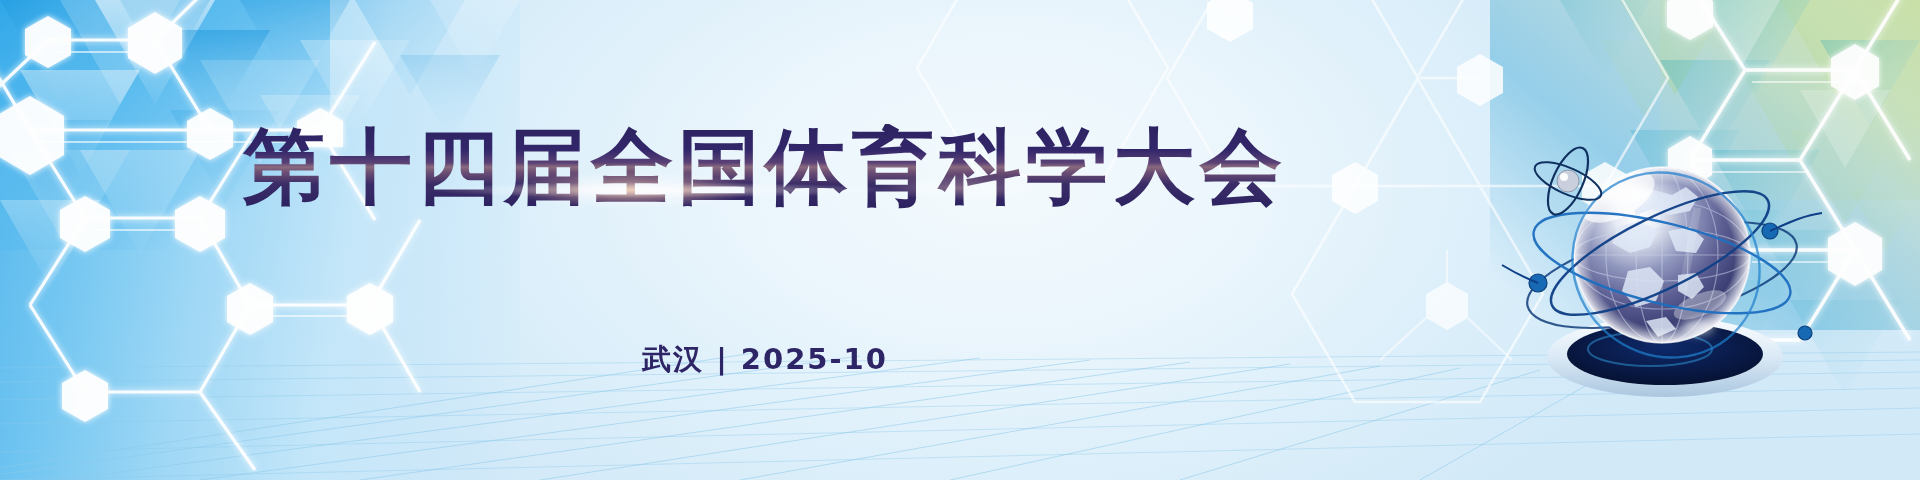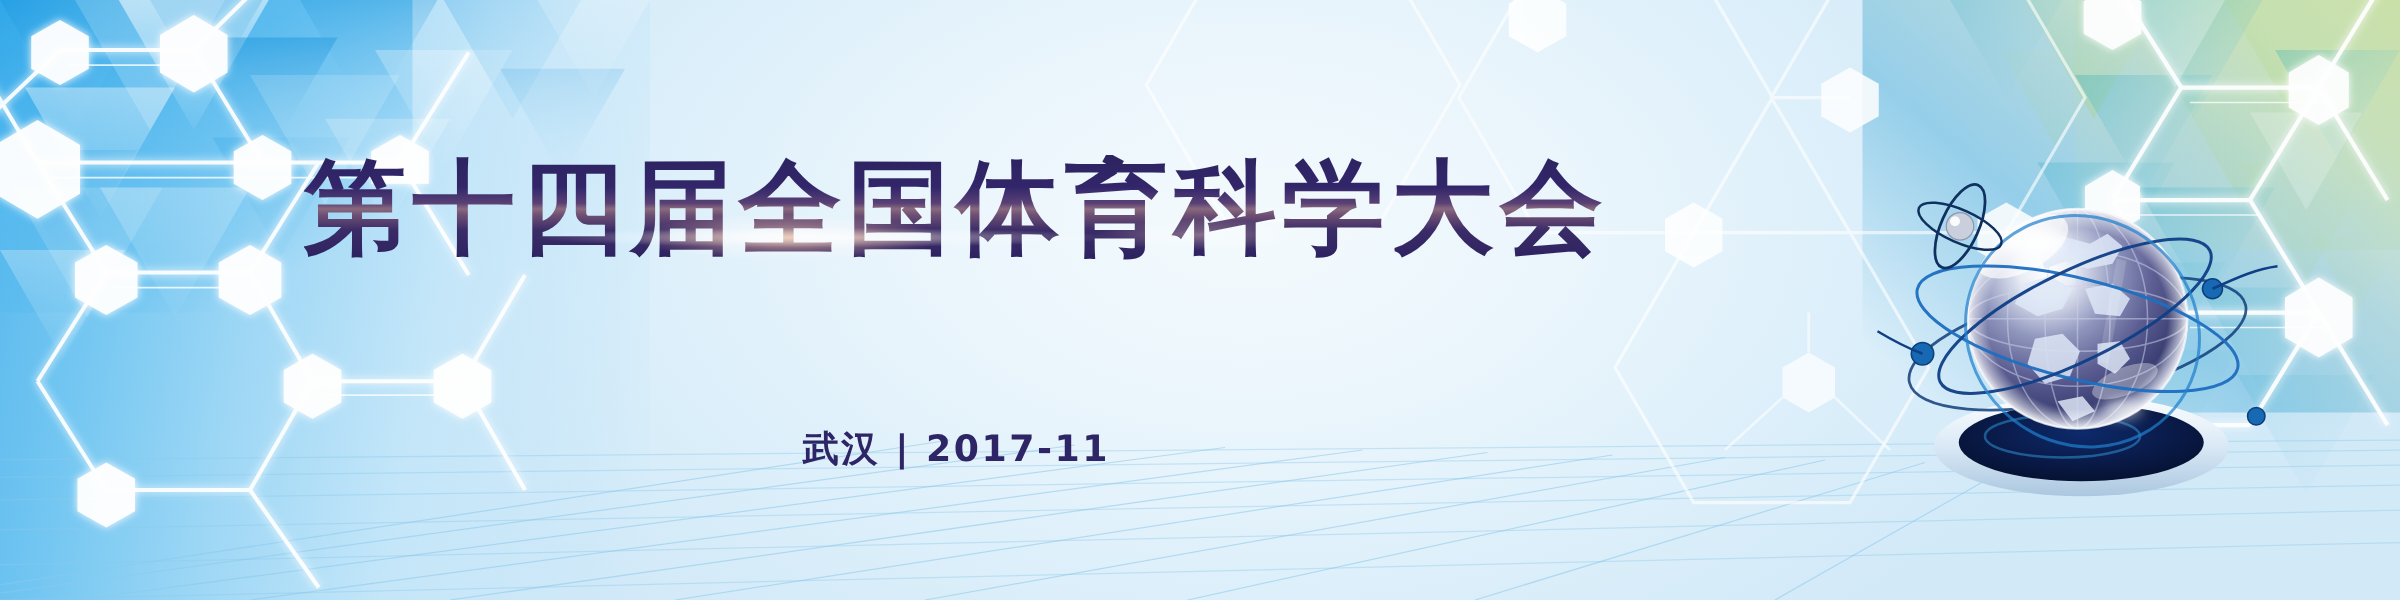--- a/index.html
+++ b/index.html
@@ -362,21 +362,21 @@
       <path d="M 1468 318 L 1512 360"></path>
     </g>
   </svg>
 
   <div class="title-wrap">
     <div class="title">第十四届全国体育科学大会</div>
   </div>
   <div class="flare-band"></div>
 
   <div class="subtitle-wrap">
-    <div class="subtitle">武汉 | 2017-11</div>
+    <div class="subtitle">武汉 | 2025-10</div>
   </div>
 
   <div class="globe-stage">
     <svg width="330" height="300" viewBox="0 0 330 300" aria-hidden="true">
       <defs>
         <radialGradient id="sphereBody" cx="36%" cy="28%" r="78%">
           <stop offset="0%" stop-color="#ffffff"></stop>
           <stop offset="16%" stop-color="#e8ecf5"></stop>
           <stop offset="40%" stop-color="#8f96bd"></stop>
           <stop offset="62%" stop-color="#5d5f93"></stop>

